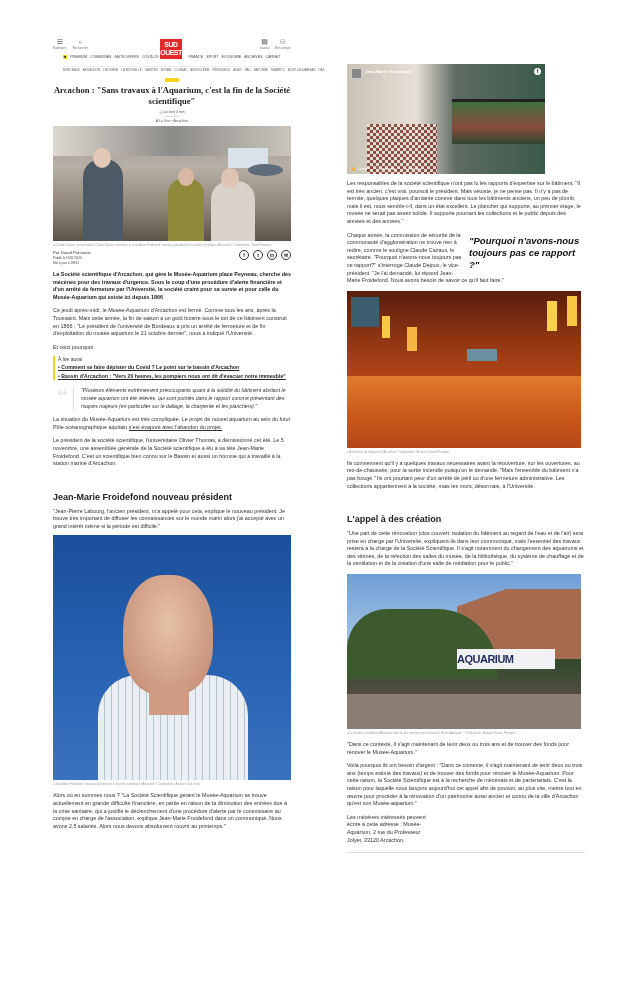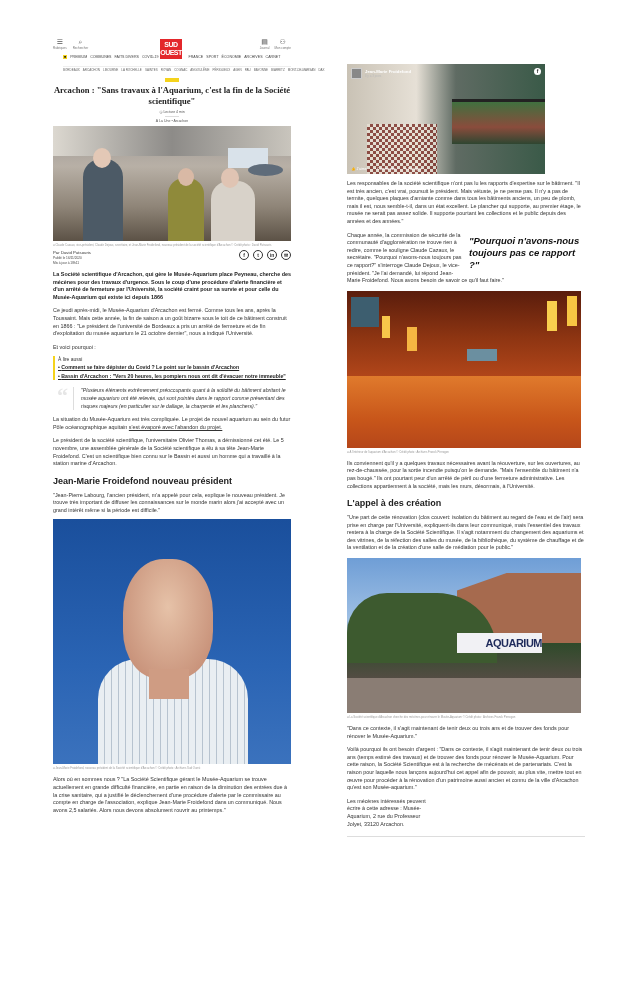--- a/index.html
+++ b/index.html
@@ -34,21 +34,21 @@
 p{font-size:5.4px;line-height:7.6px;color:#333;margin-top:6px}
 p.lead{font-weight:bold;color:#222}
 .also{border-left:2px solid #f5d31c;padding-left:3px;margin-top:5px}
 .also .h{font-size:5px;color:#333}
 .also a{display:block;font-size:5.2px;font-weight:bold;color:#222;text-decoration:underline;line-height:7px;margin-top:2px}
 .quote{position:relative;margin-top:7px;padding-left:28px}
 .quote .q{position:absolute;left:4px;top:-4px;font-size:22px;color:#e6e6e6;font-family:"Liberation Serif",serif;font-weight:bold}
 .quote .bar{position:absolute;left:20px;top:0;bottom:0;width:1px;background:#ddd}
 .quote p{font-style:italic;margin-top:0;font-size:5.2px}
 u{text-decoration:underline}
-h2{font-size:9px;font-weight:bold;color:#222;margin-top:8px}
+h2{font-size:9px;font-weight:bold;color:#222;margin-top:24px}
 .fb{position:relative;width:198px;height:110px;background:#2a2a2a;overflow:hidden}
 .fb .top{position:absolute;left:4px;top:4px;display:flex;gap:3px;align-items:center}
 .fb .av{width:11px;height:11px;background:#888;border:1px solid #ccc}
 .fb .nm{font-size:4.3px;color:#fff;font-weight:bold}
 .fb .nm small{display:block;font-size:3px;color:#bbb;font-weight:normal}
 .fb .fbi{position:absolute;right:4px;top:4px;width:7px;height:7px;border-radius:50%;background:#fff;color:#222;font-size:5px;font-weight:bold;text-align:center;line-height:7px}
 .fb .act{position:absolute;left:4px;bottom:3px;display:flex;gap:8px;font-size:3.6px;color:#fff}
 .pull{float:right;width:116px;font-size:9.5px;font-style:italic;font-weight:bold;color:#111;line-height:12px;margin:3px 0 0 6px}
 .addr{width:88px}
 .hr{border-top:1px solid #ddd;margin-top:8px}
@@ -213,21 +213,21 @@
     </div>
     <div class="caption"><span>◘ </span><span>À l'intérieur de l'aquarium d'Arcachon © Crédit photo : Archives Franck Perrogon</span></div>
 
     <p>Ils conviennent qu'il y a quelques travaux nécessaires avant la réouverture, sur les ouvertures, au rez-de-chaussée, pour la sortie incendie puisqu'on le demande. "Mais l'ensemble du bâtiment n'a pas bougé." Ils ont pourtant peur d'un arrêté de péril ou d'une fermeture administrative. Les collections appartiennent à la société, mais les murs, désormais, à l'Université.</p>
     <h2>L'appel à des création</h2>
     <p>"Une part de cette rénovation (clos couvert: isolation du bâtiment au regard de l'eau et de l'air) sera prise en charge par l'Université, expliquent-ils dans leur communiqué, mais l'essentiel des travaux restera à la charge de la Société Scientifique. Il s'agit notamment du changement des aquariums et des vitrines, de la réfection des salles du musée, de la bibliothèque, du système de chauffage et de la ventilation et de la création d'une salle de médiation pour le public."</p>
 
     <div class="img" style="width:234px;height:155px;margin-top:6px;background:linear-gradient(180deg,#6f9ed6 0%,#9fc0e4 40%,#2f4a2a 55%,#574d46 80%,#8f847c 100%)">
       <div style="position:absolute;left:110px;top:15px;width:124px;height:70px;background:#a66a4e;clip-path:polygon(0 25%,40% 0,100% 0,100% 100%,0 100%)"></div>
       <div style="position:absolute;left:0;top:35px;width:150px;height:70px;background:#3d5a2f;border-radius:40px 60px 0 0"></div>
-      <div style="position:absolute;left:110px;top:75px;width:85px;height:20px;background:#f1f1f4;color:#1e2a5a;font-weight:bold;font-size:11px;text-align:right;line-height:20px;letter-spacing:-0.5px">AQUARIUM</div>
+      <div style="position:absolute;left:110px;top:75px;width:98px;height:20px;background:#f1f1f4;color:#1e2a5a;font-weight:bold;font-size:11px;text-align:left;line-height:20px;letter-spacing:-0.5px">AQUARIUM</div>
       <div style="position:absolute;left:0;top:120px;width:234px;height:35px;background:#8a7d74"></div>
     </div>
     <div class="caption"><span>◘ </span><span>La Société scientifique d'Arcachon cherche des mécènes pour rénover le Musée-Aquarium © Crédit photo : Archives Franck Perrogon</span></div>
 
     <p>"Dans ce contexte, il s'agit maintenant de tenir deux ou trois ans et de trouver des fonds pour rénover le Musée-Aquarium."</p>
     <p>Voilà pourquoi ils ont besoin d'argent : "Dans ce contexte, il s'agit maintenant de tenir deux ou trois ans (temps estimé des travaux) et de trouver des fonds pour rénover le Musée-Aquarium. Pour cette raison, la Société Scientifique est à la recherche de mécénats et de partenariats. C'est la raison pour laquelle nous lançons aujourd'hui cet appel afin de pouvoir, au plus vite, mettre tout en œuvre pour procéder à la rénovation d'un patrimoine aussi ancien et connu de la ville d'Arcachon qu'est son Musée-aquarium."</p>
     <p class="addr">Les mécènes intéressés peuvent écrire à cette adresse : Musée-Aquarium, 2 rue du Professeur Jolyet, 33120 Arcachon.</p>
     <div class="hr"></div>
   </div>
 </div>

